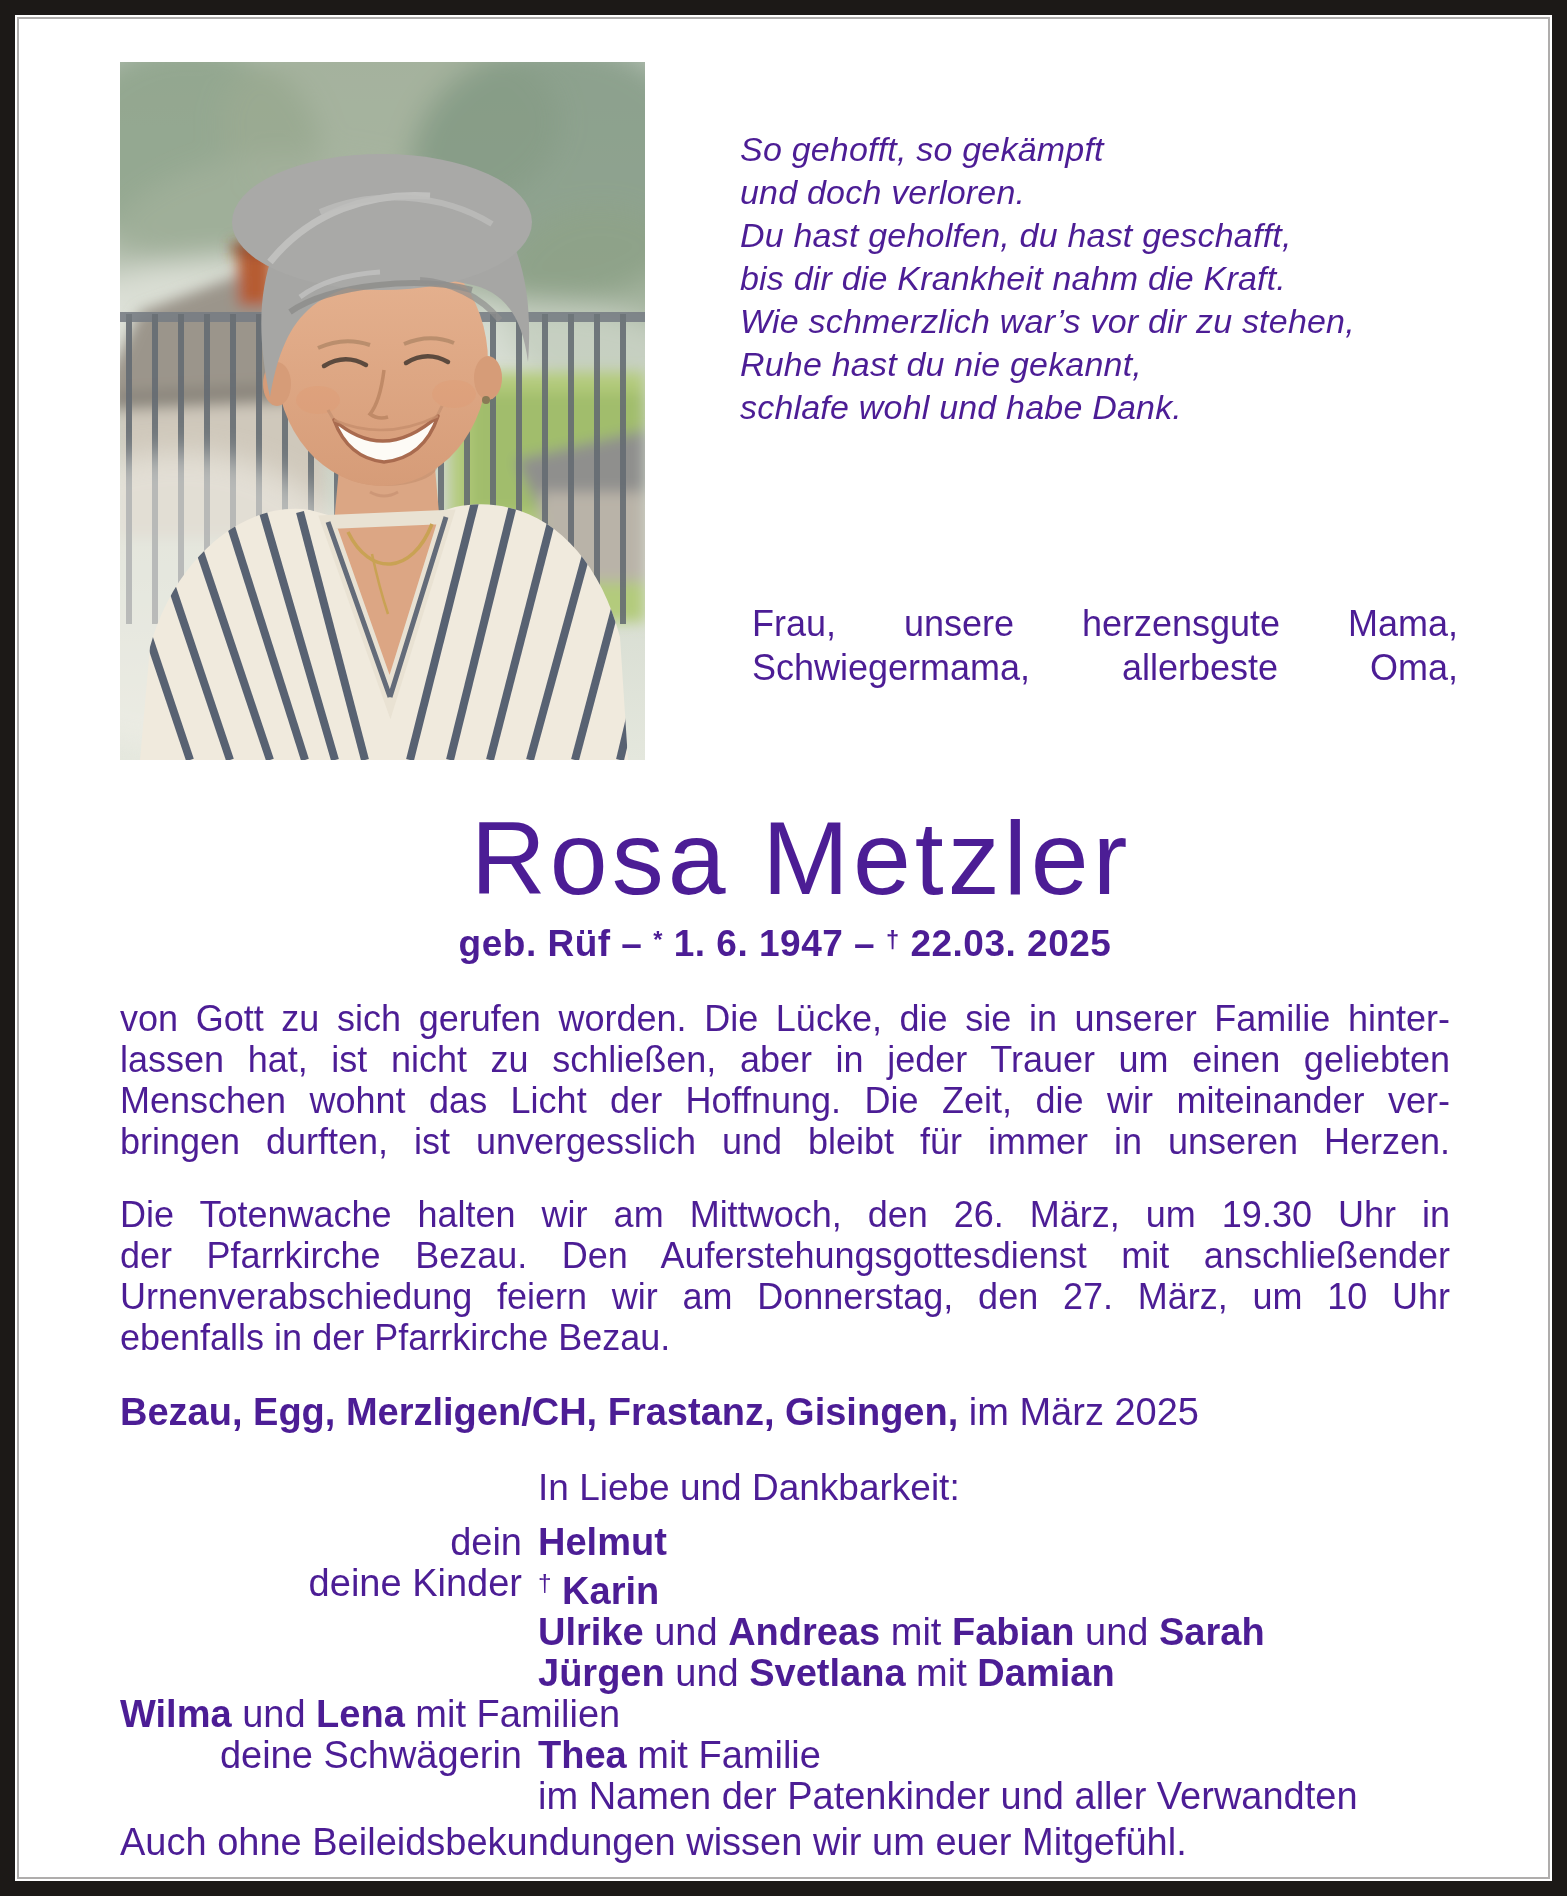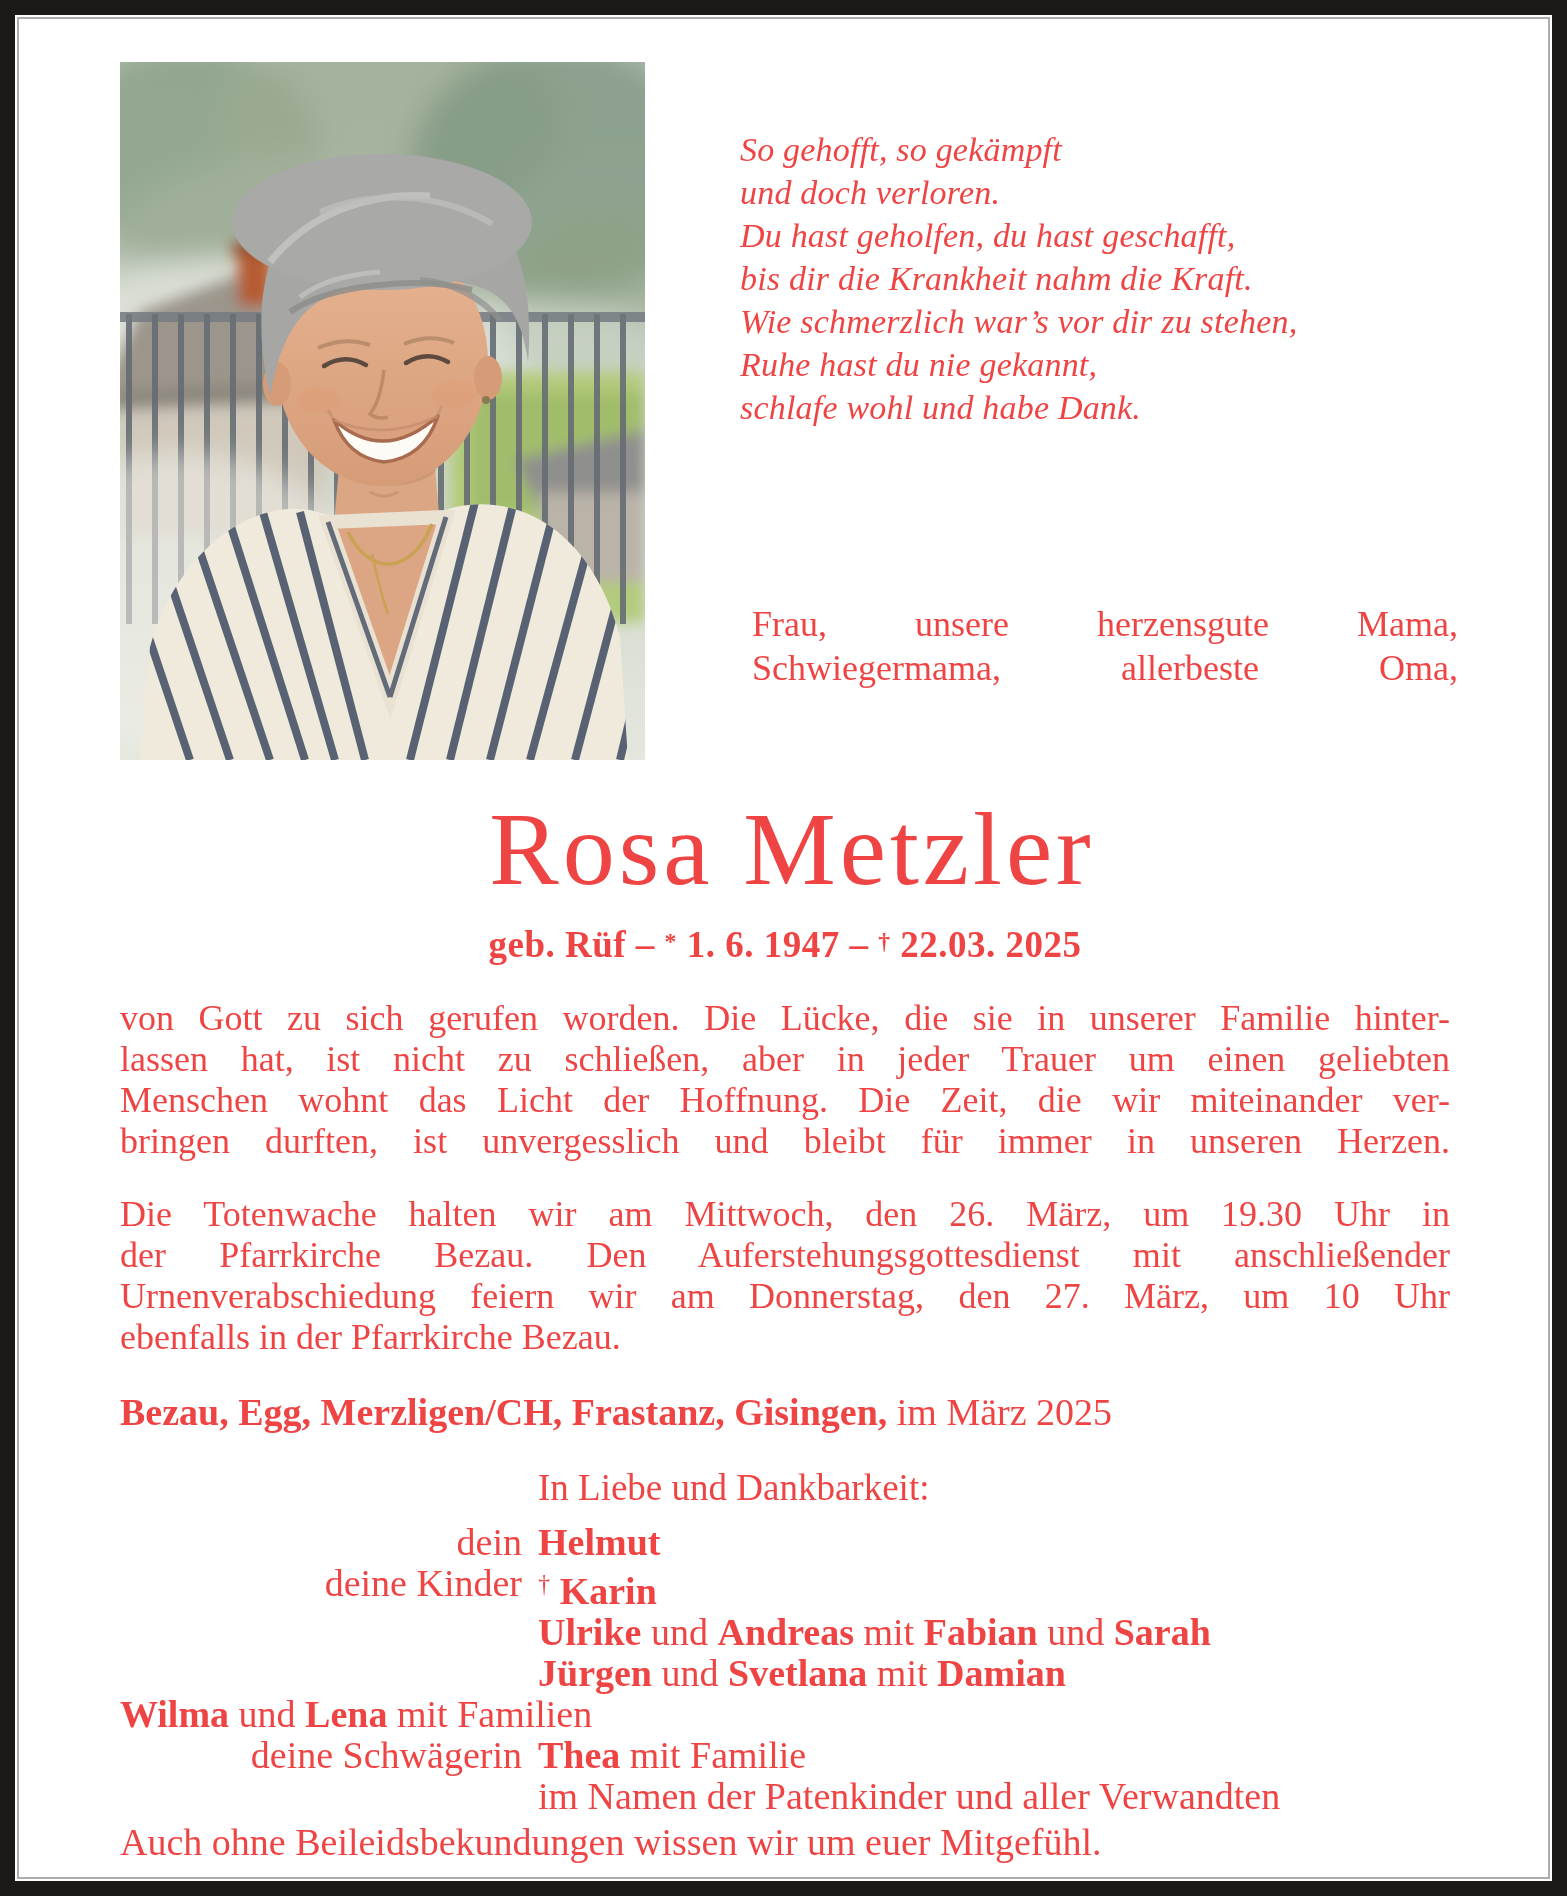--- a/index.html
+++ b/index.html
@@ -2,22 +2,22 @@
 <html lang="de"><head>
 <meta charset="utf-8">
 <style>
   html,body{margin:0;padding:0;background:#3a3a3a;}
   .sheet{
     position:relative;
     width:1567px;height:1896px;
     background:#ffffff;
     box-sizing:border-box;
     border:15px solid #1c1917;
-    font-family:Liberation Serif, serif;
-    color:#ef4444;
+    font-family:Liberation Sans, sans-serif;
+    color:#4c1d95;
     overflow:hidden;
   }
   .hairline{
     position:absolute; inset:2px;
     border:2px solid #6e6a68; opacity:.55;
     pointer-events:none;
   }
   
   .photo{
     position:absolute; left:105px; top:47px;
@@ -36,21 +36,21 @@
   
   .intro{
     position:absolute; left:737px; top:587px;
     width:706px;
     font-size:36px; line-height:44px;
   }
   .jl{ text-align:justify; text-align-last:justify; }
   
   .name{
     position:absolute; left:105px; top:770px; width:1330px;
-    margin:7px; text-align:center;
+    margin:16px; text-align:center;
     font-size:104px; font-weight:400; letter-spacing:4px;
     line-height:1.1; white-space:nowrap;
   }
   .dates{
     position:absolute; left:105px; top:908px; width:1330px;
     text-align:center;
     font-size:37px; font-weight:700; letter-spacing:.5px;
   }
   .sup{ font-size:64%; vertical-align:30%; }
   

